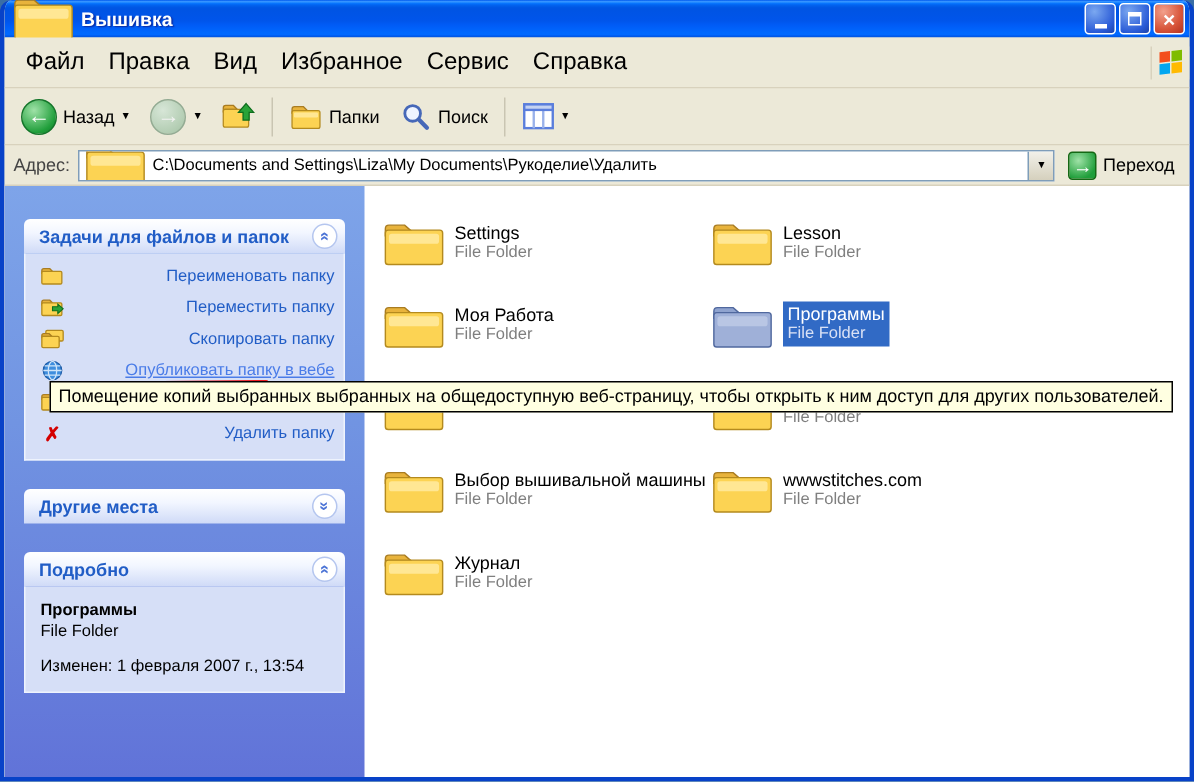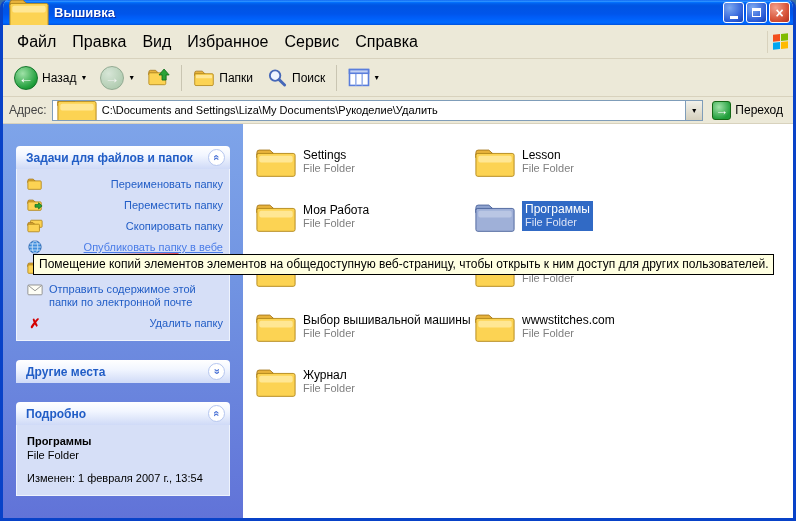--- a/index.html
+++ b/index.html
@@ -284,27 +284,20 @@
           </div>
           <div class="task-item">
             <svg class="ti-icon" viewBox="0 0 18 15">
               <path class="f-tab" d="M1 6 V3.5 q0-1.5 1.5-1.5 h4.5 l2.5 2.5 h-8.5z"></path>
               <rect class="f-body" x="1" y="4" width="15" height="9.5" rx="1"></rect>
               <path d="M7 14 q2-3 5-3 l4 1 v2 z" fill="#f0c8a0" stroke="#b08050" stroke-width="0.8"></path>
             </svg>
             <span class="ti-label">Открыть общий доступ к этой</span>
           </div>
           <div class="task-item">
-            <svg class="ti-icon" viewBox="0 0 18 15">
-              <rect x="1" y="3" width="16" height="11" rx="1" fill="#fdfdf5" stroke="#8a8a8a"></rect>
-              <path d="M1.5 3.5 L9 9.5 L16.5 3.5" fill="none" stroke="#8a8a8a"></path>
-            </svg>
-            <span class="ti-label">Отправить содержимое этой папки по электронной почте</span>
-          </div>
-          <div class="task-item">
             <span class="del-x">✗</span>
             <span class="ti-label">Удалить папку</span>
           </div>
         </div>
       </div>
 
       <div class="panel">
         <div class="panel-header">
           <span>Другие места</span>
           <span class="chev-btn">
@@ -446,15 +439,15 @@
           <div class="ftexts">
               <div class="fname">Журнал</div>
               <div class="ftype">File Folder</div>
             </div>
         </div>
 
       </div>
     </div>
   </div>
 
-  <div class="tooltip">Помещение копий элементов элементов на общедоступную веб-страницу, чтобы открыть к ним доступ для других пользователей.</div>
+  <div class="tooltip">Помещение копий выбранных выбранных на общедоступную веб-страницу, чтобы открыть к ним доступ для других пользователей.</div>
 
 </div>
 
 </body></html>

